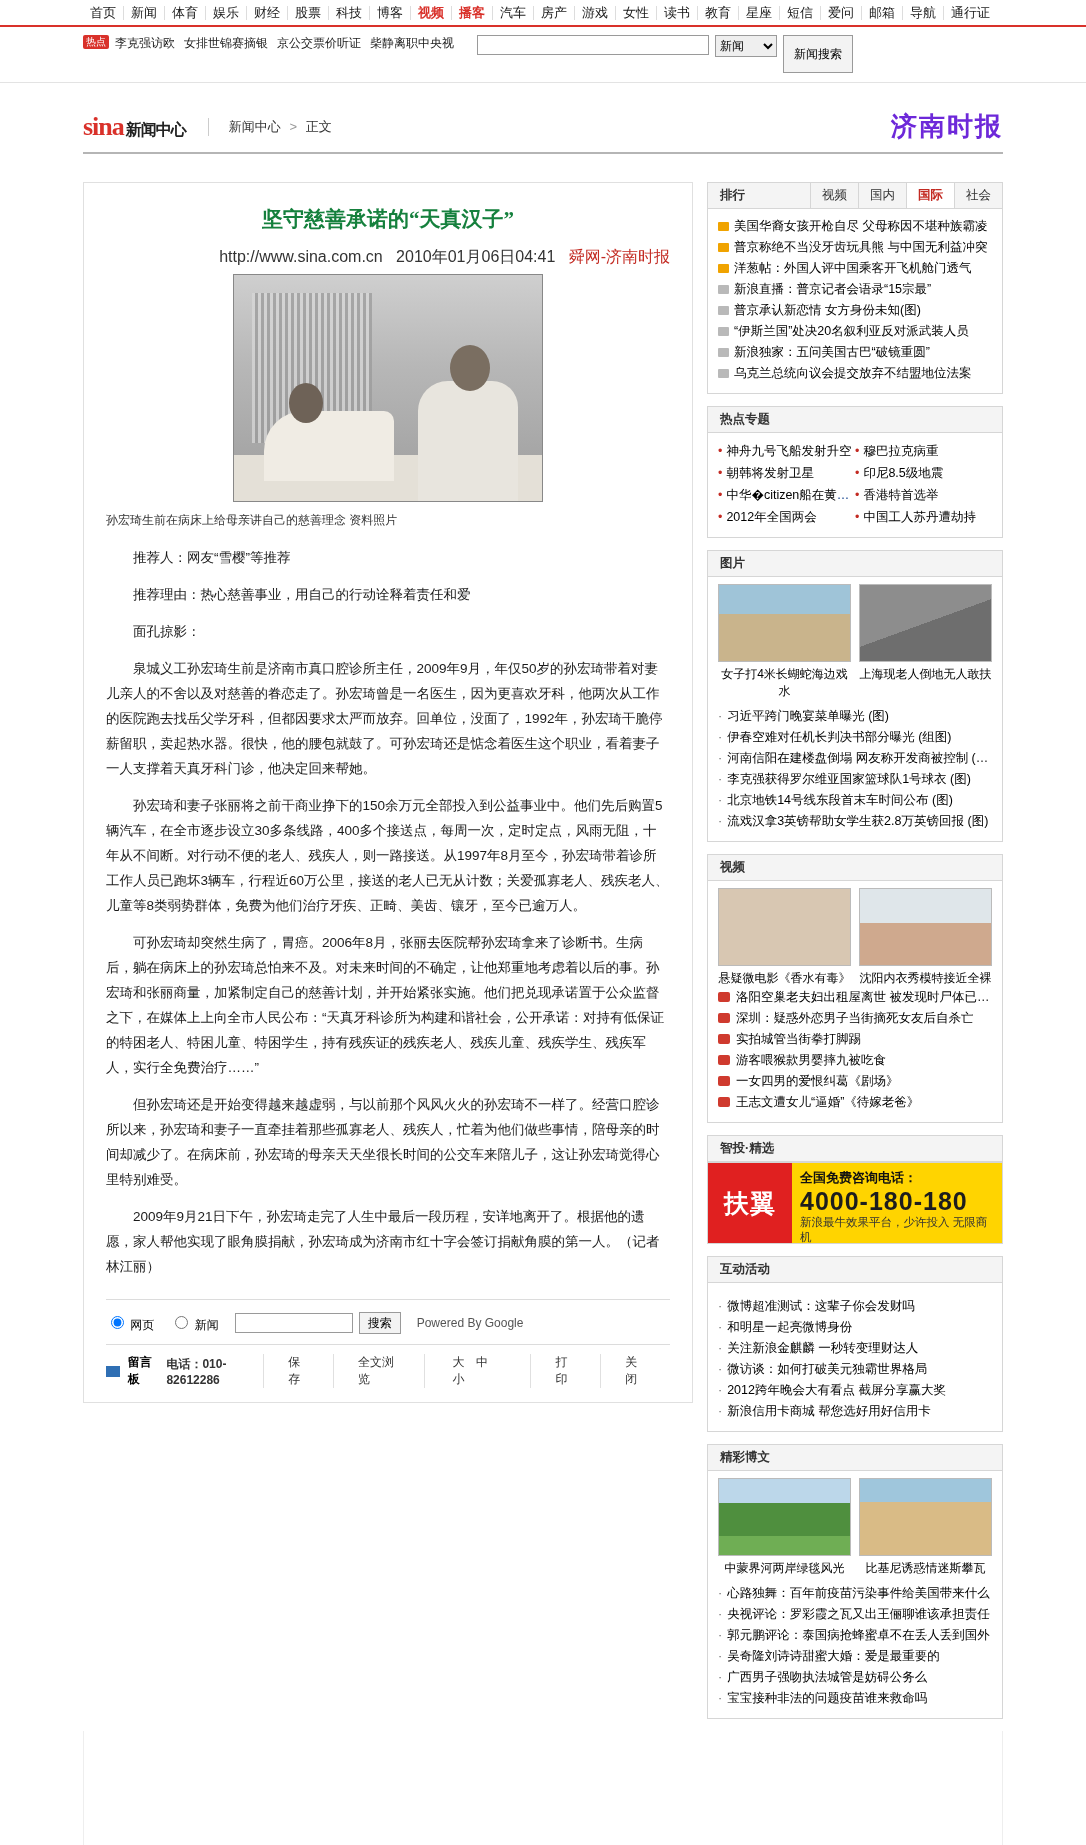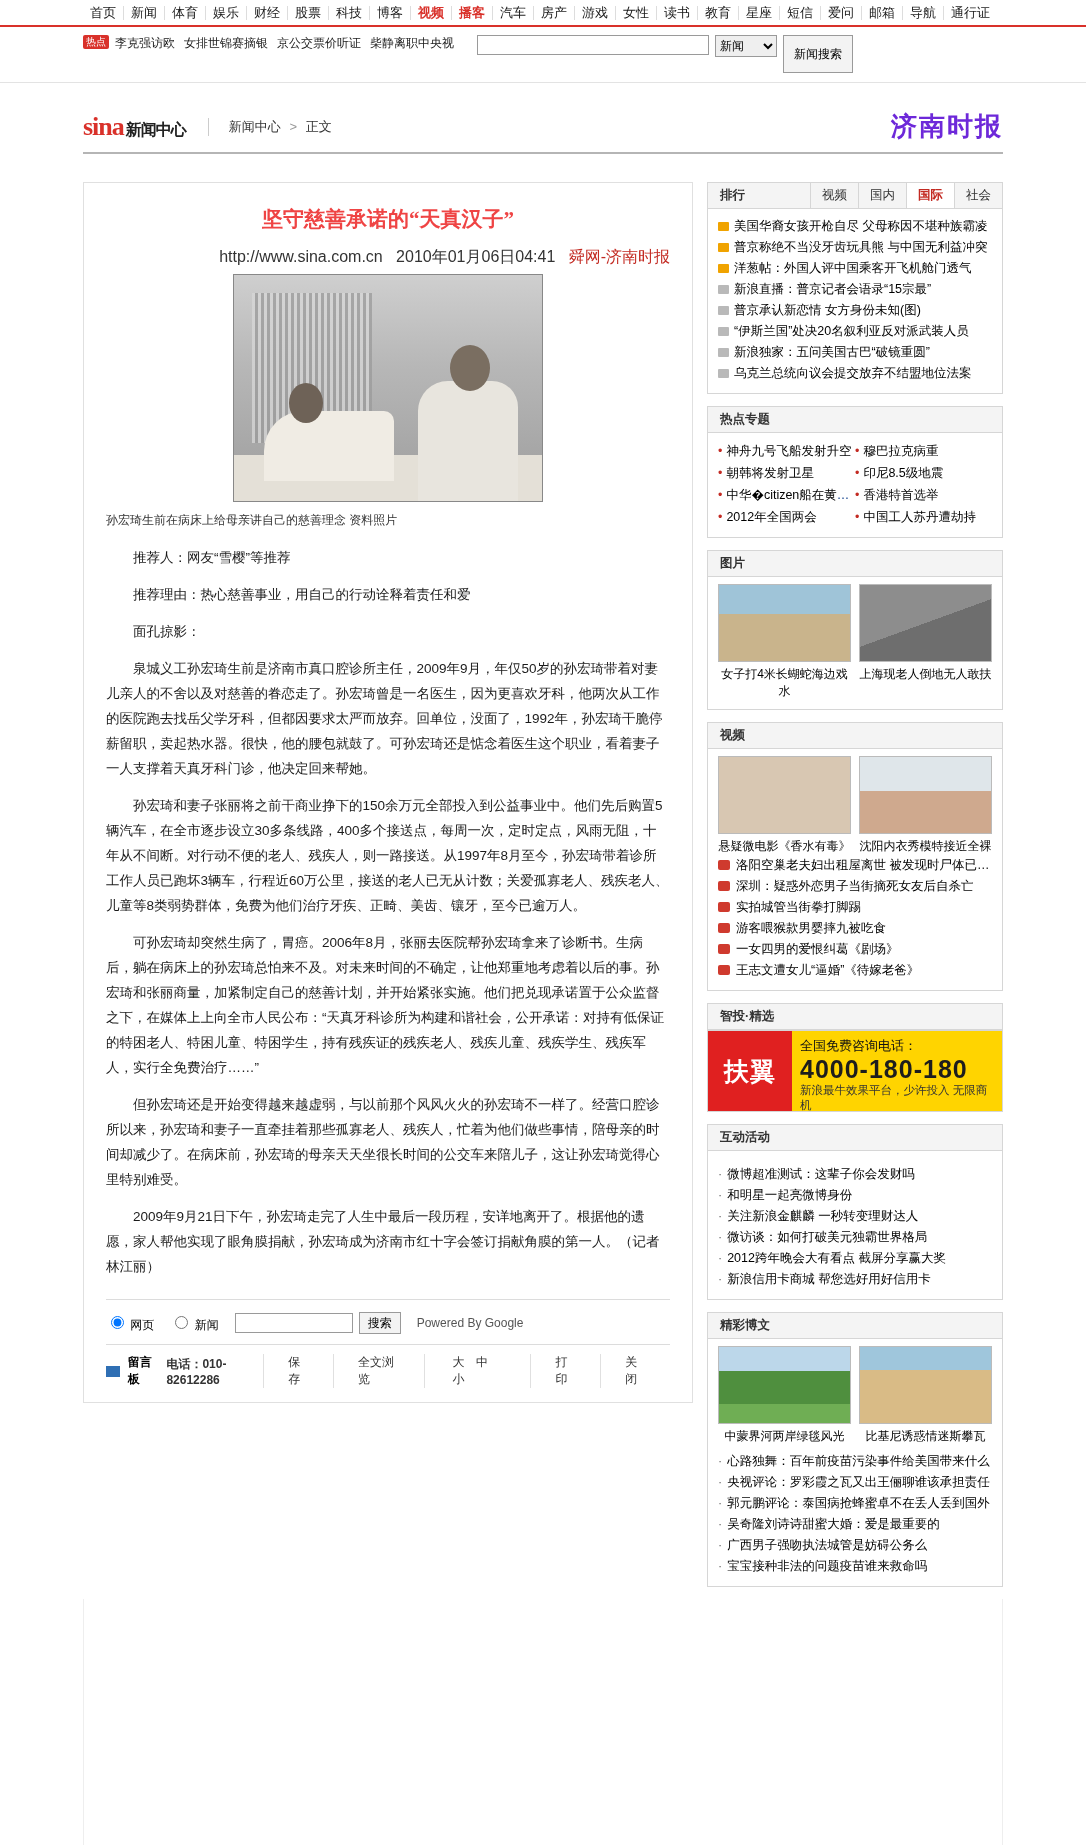--- a/index.html
+++ b/index.html
@@ -69,21 +69,21 @@
   }
 
   
   .main { width: 920px; margin: 0 auto; display: flex; gap: 14px; padding-top: 12px; align-items: flex-start; }
   .col-left { width: 610px; }
   .col-right { width: 296px; }
 
   .article-box { border: 1px solid #e0e0e0; background: #fff; padding: 14px 22px 10px 22px; }
   h1.title {
     text-align: center; font-size: 21px; font-family: "Liberation Serif", serif;
-    font-weight: bold; margin: 8px 0 14px 0; color: #ef4444;
+    font-weight: bold; margin: 8px 0 14px 0; color: #15803d;
   }
   .meta { text-align: right; font-size: 16px; color: #333; }
   .meta .src { color: #c32a22; }
   .photo-wrap { text-align: center; margin: 6px 0 10px 0; }
   .photo {
     width: 310px; height: 228px; margin: 0 auto; border: 1px solid #888;
     background: linear-gradient(180deg,#cfcfcf 0%,#b7b7b7 40%,#9d9d9d 100%);
     position: relative; overflow: hidden;
   }
   .photo .bedframe {
@@ -194,21 +194,21 @@
   .ad {
     border: 1px solid #d6d6d6; margin-bottom: 12px; height: 82px; display: flex;
     background: #ffd400; overflow: hidden;
   }
   .ad .left {
     width: 84px; background: #e02020; color: #fff; font-weight: bold; font-size: 25px;
     display: flex; align-items: center; justify-content: center; letter-spacing: 1px;
     font-family: "Liberation Serif", serif;
   }
   .ad .right { flex: 1; padding: 6px 8px; color: #111; }
-  .ad .l1 { font-size: 13px; font-weight: normal; }
+  .ad .l1 { font-size: 13px; font-weight: bold; }
   .ad .l2 { font-size: 25px; font-weight: bold; color: #1d1d1d; letter-spacing: 1px; line-height: 28px; }
   .ad .l3 { font-size: 11.5px; color: #333; }
   .whitegap { height: 250px; background: #fff; width: 920px; margin: 0 auto; border-left:1px solid #eee;border-right:1px solid #eee;}
 </style>
 </head>
 <body>
 
 <div class="page">
 
   <div class="topnav">
@@ -385,20 +385,28 @@
           <div class="thumbs" id="pic-thumbs">
               <div class="thumb">
                 <div class="img beach"></div>
                 <div class="t">女子打4米长蝴蛇海边戏水</div>
               </div>
               <div class="thumb">
                 <div class="img street"></div>
                 <div class="t">上海现老人倒地无人敢扶</div>
               </div>
             </div>
+          <ul class="dotlist" id="pic-list">
+              <li><a>习近平跨门晚宴菜单曝光 (图)</a></li>
+              <li><a>伊春空难对任机长判决书部分曝光 (组图)</a></li>
+              <li><a>河南信阳在建楼盘倒塌 网友称开发商被控制 (图)</a></li>
+              <li><a>李克强获得罗尔维亚国家篮球队1号球衣 (图)</a></li>
+              <li><a>北京地铁14号线东段首末车时间公布 (图)</a></li>
+              <li><a>流戏汉拿3英镑帮助女学生获2.8万英镑回报 (图)</a></li>
+            </ul>
         </div>
       </div>
 
       <div class="mod">
         <div class="mod-head">
           <div class="label">视频</div>
         </div>
         <div class="mod-body">
           <div class="thumbs" id="vid-thumbs">
               <div class="thumb">

